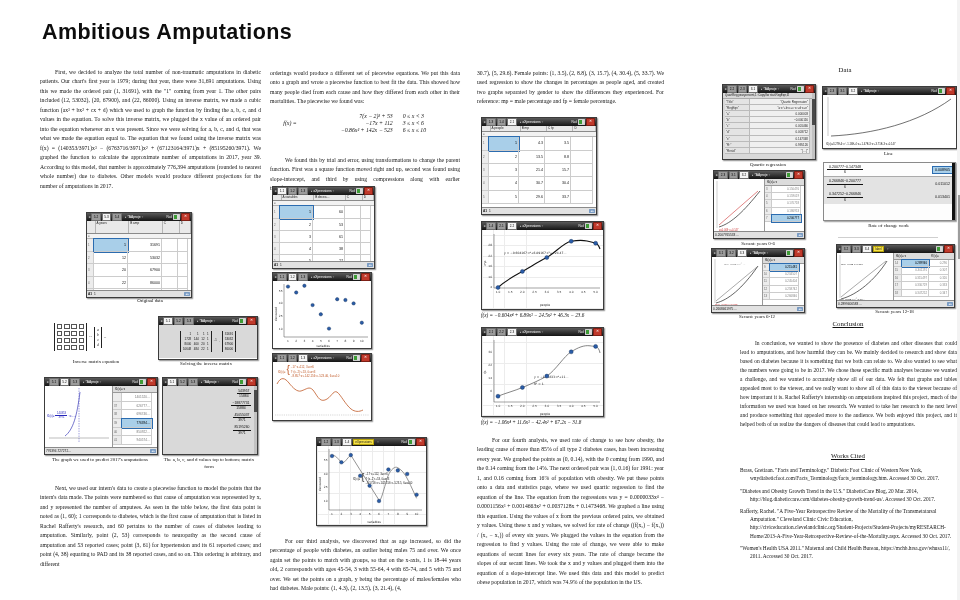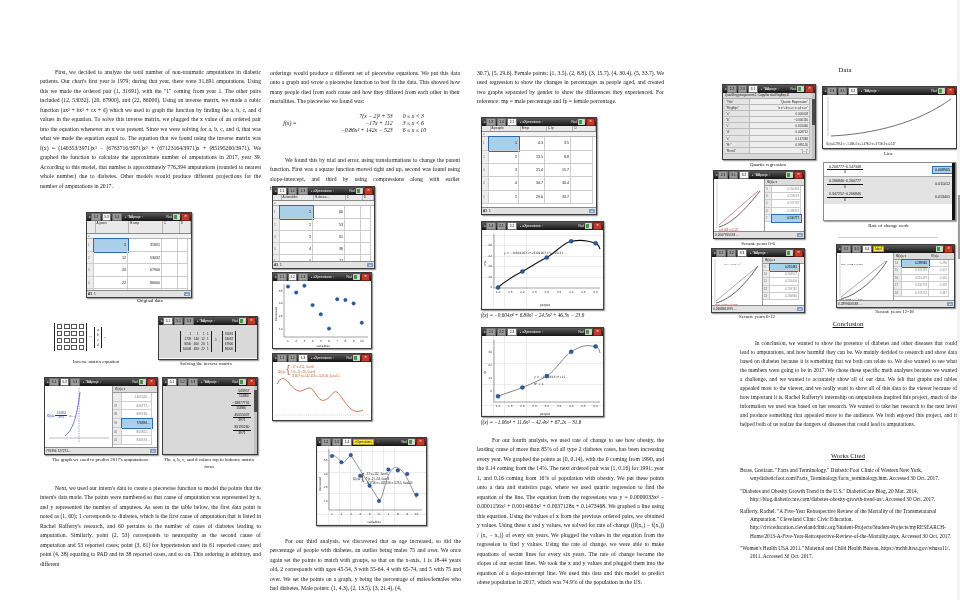--- a/index.html
+++ b/index.html
@@ -88,20 +88,21 @@
   .cite{font:5.3px/1.52 "Liberation Serif",serif;text-align:left;padding-left:10px;text-indent:-10px;margin:0 0 4.6px 0;}
   .divider{position:absolute;height:0.7px;background:#cfcfcf;}
   .pagebar{position:absolute;right:0;top:0;width:3px;height:600px;background:#f3f3f3;}
   .pagebar .pthumb{position:absolute;left:0.5px;width:2px;top:195px;height:64px;background:#9c9c9c;}
 </style>
 </head>
 <body>
 
 <div class="page">
 
+  <h1 class="title">Ambitious Amputations</h1>
 
   <p class="body ind" style="left:40px;top:62px;width:221px;">First, we decided to analyze the total number of non-traumatic amputations in diabetic patients. Our chart's first year is 1979; during that year, there were 31,691 amputations. Using this we made the ordered pair (1, 31691), with the "1" coming from year 1. The other pairs included (12, 53032), (20, 67900), and (22, 86000). Using an inverse matrix, we made a cubic function (ax³ + bx² + cx + d) which we used to graph the function by finding the a, b, c, and d values in the equation. To solve this inverse matrix, we plugged the x value of an ordered pair into the equation whenever an x was present. Since we were solving for a, b, c, and d, that was what we made the equation equal to. The equation that we found using the inverse matrix was f(x) = (140353/3971)x³ − (6763716/3971)x² + (67123164/3971)x + (85195260/3971). We graphed the function to calculate the approximate number of amputations in 2017, year 39. According to this model, that number is approximately 776,394 amputations (rounded to nearest whole number) due to diabetes. Other models would produce different projections for the number of amputations in 2017.</p>
 
   <div class="win" style="left:86px;top:212px;width:104px;height:84px;">
     <div class="whd">
       <span class="warr">◂</span>
       <span class="tab">5.2</span>
       <span class="tab on">5.3</span>
       <span class="tab">5.4</span>
       <span class="wdoc">

